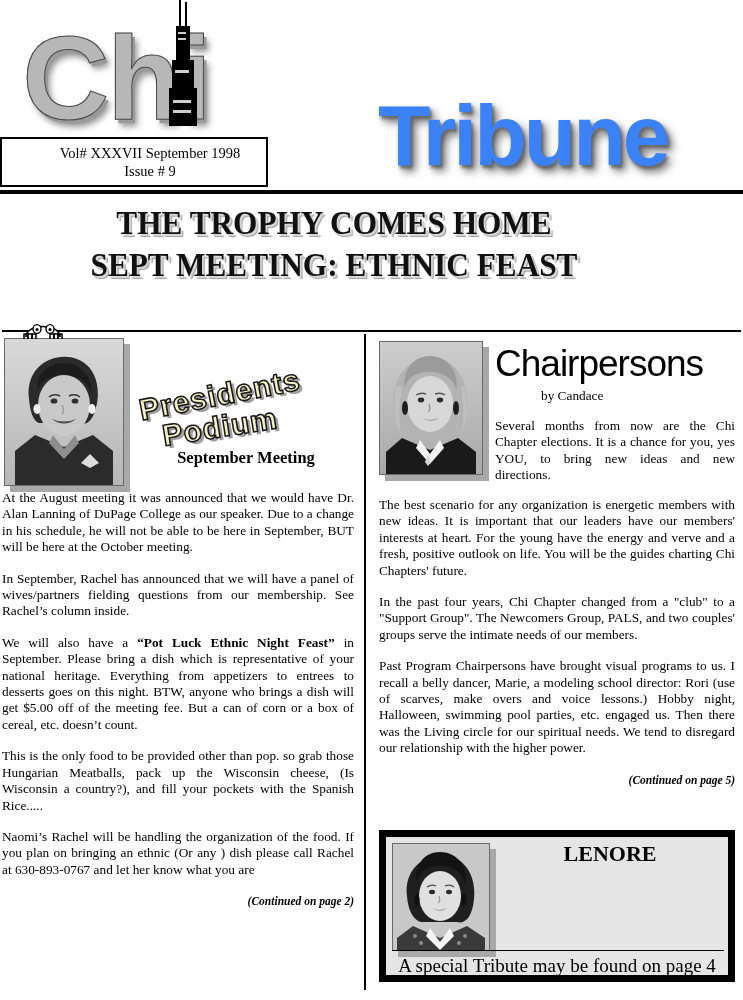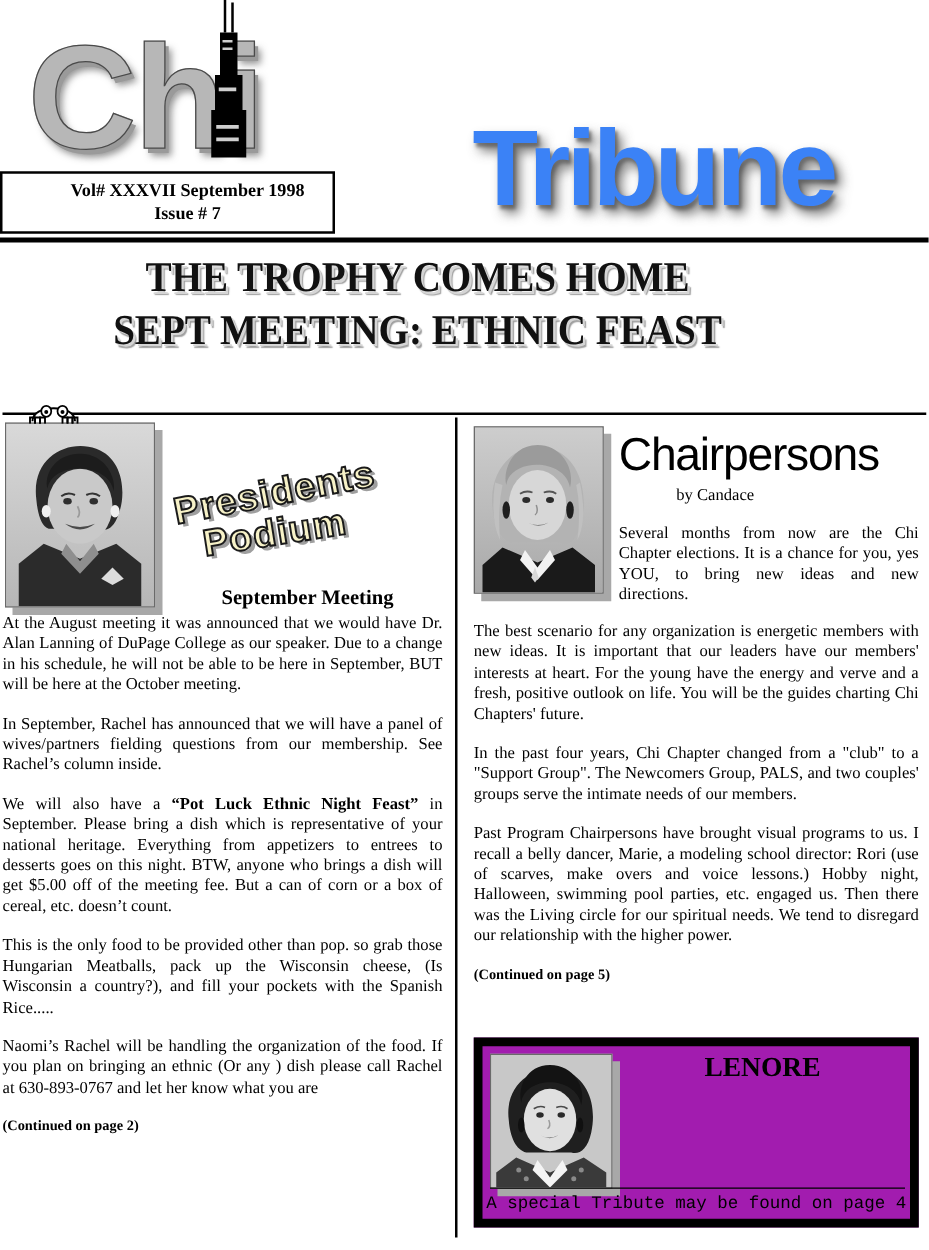--- a/index.html
+++ b/index.html
@@ -63,21 +63,21 @@
     position: absolute; left: 0px; top: 137px;
     width: 268px; height: 50px;
     border: 2px solid #000;
     background: #fff;
     box-sizing: border-box;
     display: flex; flex-direction: column;
     align-items: center; justify-content: center;
     z-index: 5;
   }
   #vol-box div {
-    font-weight: bold; font-size: 14.5px; line-height: 18px; margin-left: 32px;
+    font-weight: normal; font-size: 14.5px; line-height: 18px; margin-left: 32px;
   }
 
   .rule-thick {
     position: absolute; left: 0; width: 743px;
     height: 4px; background: #000;
   }
 
   
   #headlines {
     position: absolute; left: 0; top: 202px; width: 668px;
@@ -133,21 +133,21 @@
     white-space: nowrap;
     color: #f7f2c8;
     -webkit-text-stroke: 1.6px #1a1a1a;
     text-shadow: 3px 3px 0 #9f9f9f;
     letter-spacing: 1px;
   }
   #wa1 { left: 2px; top: 30px; font-size: 30px; transform: rotate(-11deg); }
   #wa2 { left: 26px; top: 62px; font-size: 30px; transform: rotate(-9deg); }
 
   #pres-subhead {
-    position: absolute; left: 136px; top: 468px;
+    position: absolute; left: 136px; top: 448px;
     width: 220px; text-align: center;
     font-weight: bold; font-size: 16.5px;
     z-index: 4;
   }
 
   
   #left-body { position: absolute; left: 2px; top: 490px; width: 352px;
                font-size: 13.3px; line-height: 16.4px; text-align: justify; }
   #left-body p { margin: 0 0 15px 0; }
 
@@ -166,47 +166,47 @@
     position: absolute; left: 495px; top: 418px; width: 240px;
     font-size: 13.3px; line-height: 16.4px; text-align: justify; z-index: 4;
   }
   #right-body {
     position: absolute; left: 379px; top: 497px; width: 356px;
     font-size: 13.3px; line-height: 16.4px; text-align: justify;
   }
   #right-body p { margin: 0 0 15px 0; }
 
   .cont {
-    font-size: 11.5px;
-    text-align: left; font-weight: bold;
+    font-style: italic; font-size: 11.5px;
+    text-align: right; font-weight: bold;
   }
 
   
   #lenore-box {
     position: absolute; left: 379px; top: 830px;
     width: 356px; height: 152px;
     border: 7px solid #000;
-    background: #a21caf;
+    background: #e5e5e5;
     box-sizing: border-box;
   }
   #lenore-inner { position: relative; width: 100%; height: 100%; }
   #lenore-photo-wrap {
     position: absolute; left: 6px; top: 6px; width: 98px; height: 108px;
   }
   #lenore-title {
     position: absolute; left: 108px; top: 4px; width: 232px;
     text-align: center; font-weight: bold; font-size: 22px;
   }
   #lenore-text {
     position: absolute; left: 108px; top: 36px; width: 234px;
     text-align: center; font-weight: bold; font-size: 13.6px; line-height: 18px;
   }
   #lenore-footer {
     position: absolute; left: 0px; top: 118px; width: 100%;
-    text-align: center; font-size: 14px; font-family: Liberation Mono, monospace;
+    text-align: center; font-size: 19px;
   }
   #lenore-hr {
     position: absolute; left: 6px; top: 113px; width: 332px; height: 1px;
     background: #000;
   }
 </style>
 </head>
 <body>
 
 <div id="masthead">
@@ -223,21 +223,21 @@
     <div style="position:absolute;left:12px;top:38px;width:8px;height:2px;background:#cfcfcf;"></div>
     <div style="position:absolute;left:9px;top:70px;width:14px;height:3px;background:#cfcfcf;"></div>
     <div style="position:absolute;left:7px;top:100px;width:18px;height:3px;background:#cfcfcf;"></div>
     <div style="position:absolute;left:7px;top:110px;width:18px;height:3px;background:#cfcfcf;"></div>
   </div>
 
   <div id="mh-tribune">Tribune</div>
 
   <div id="vol-box">
     <div>Vol# XXXVII September 1998</div>
-    <div>Issue # 7</div>
+    <div>Issue # 9</div>
   </div>
 
 </div>
 <div class="rule-thick" style="top:190px;"></div>
 
 <div id="headlines">
   <div class="headline">The Trophy Comes Home</div>
   <div class="headline">Sept Meeting: Ethnic Feast</div>
 </div>
 

